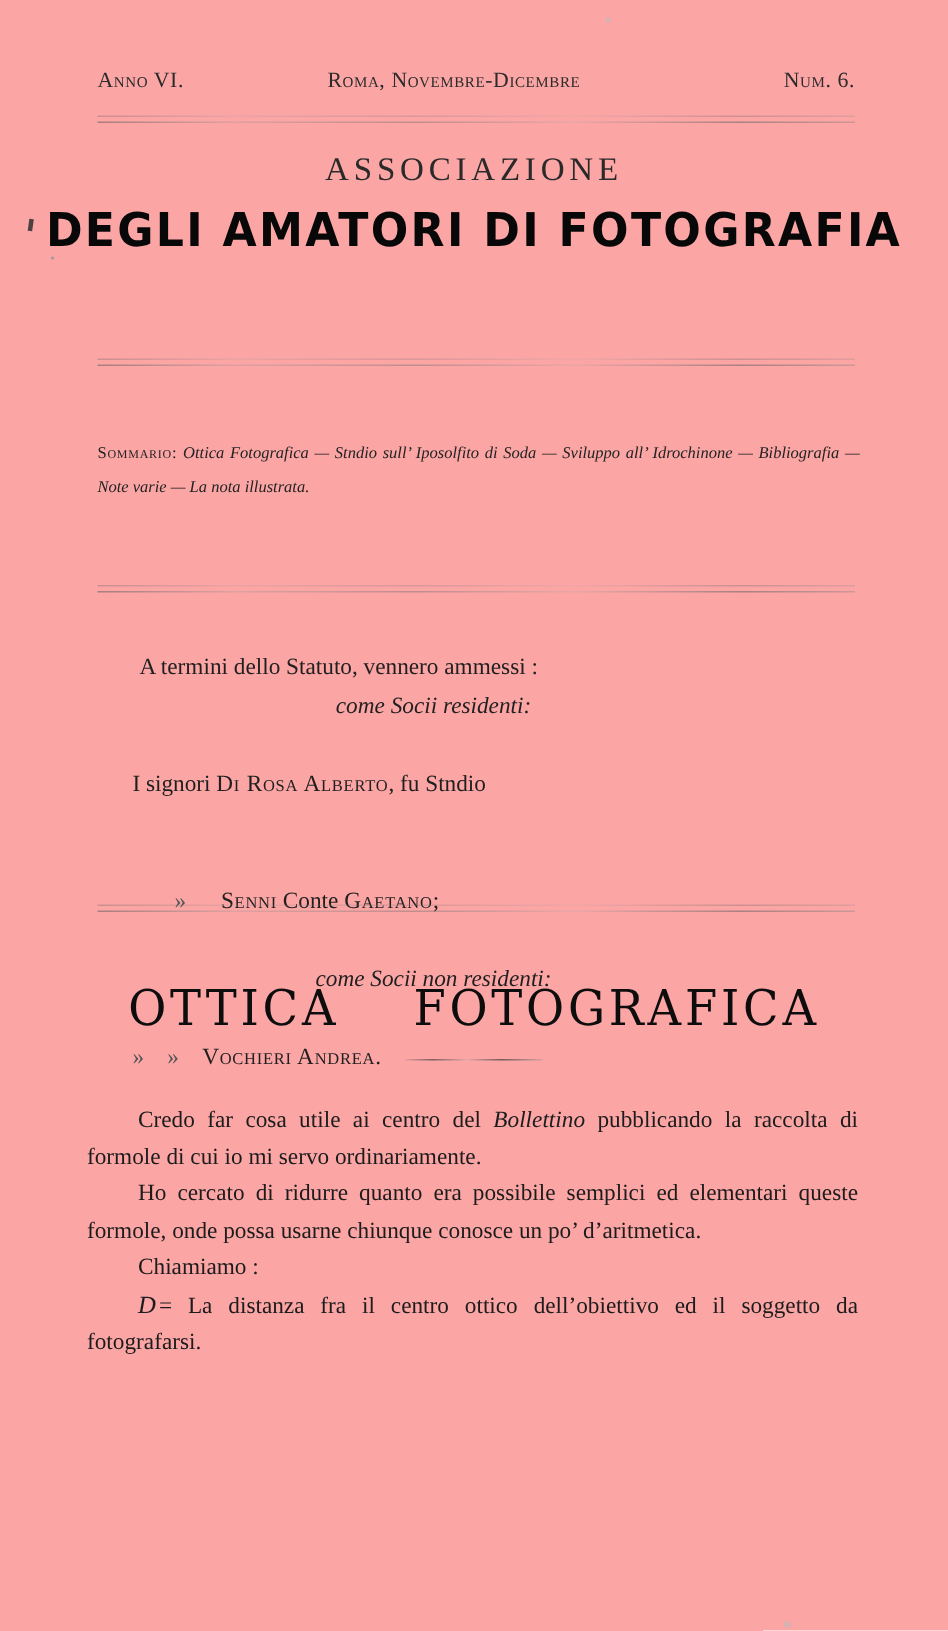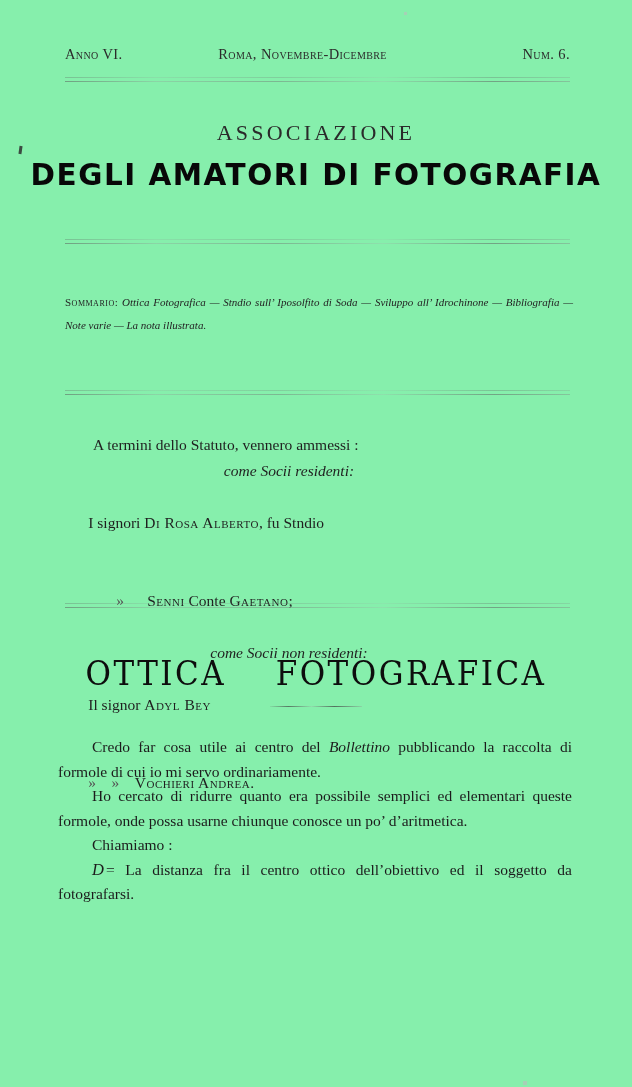--- a/index.html
+++ b/index.html
@@ -12,21 +12,21 @@
     height: 1087px;
     position: relative;
     font-family: "Liberation Serif", "DejaVu Serif", serif;
     color: #1a1a1a;
     overflow: hidden;
   }
 
   .page {
     position: absolute;
     inset: 0;
-    background: #86efac;
+    background: #fca5a5;
   }
 
   
   .running-head {
     position: absolute;
     left: 65px;
     top: 46px;
     width: 505px;
     display: flex;
     align-items: baseline;
@@ -84,21 +84,21 @@
        rgba(60,60,60,0.65) 20%,
        rgba(170,170,170,0.25) 45%,
        rgba(60,60,60,0.7) 70%,
        rgba(150,150,150,0.3) 100%);
   }
 
   
   .masthead {
     position: absolute;
     left: 0;
-    top: 120px;
+    top: 100px;
     width: 632px;
     text-align: center;
   }
   .mast-line1 {
     font-size: 22px;
     letter-spacing: 3.2px;
     color: #2a2a2a;
     font-weight: 400;
   }
   .mast-line2 {
@@ -265,23 +265,20 @@
     <div class="soci-line">
       <span>I signori </span><span class="nm">Di Rosa Alberto</span><span>, fu Stndio</span>
     </div>
 
     <div class="soci-line indent1">
       <span class="guill">»</span><span>      </span><span class="nm">Senni</span><span> Conte </span><span class="nm">Gaetano</span><span>;</span>
     </div>
 
     <div class="soci-center">come Socii non residenti:</div>
 
-    <div class="soci-line">
-      <span>Il signor </span><span class="nm">Adyl Bey</span>
-    </div>
 
     <div class="soci-line">
       <span class="guill">»</span><span>    </span><span class="guill">»</span><span>    </span><span class="nm">Vochieri Andrea</span><span>.</span>
     </div>
   </div>
 
   <div class="rule-double rule-soci"></div>
 
   <div class="article-title">
     <span>OTTICA</span>

